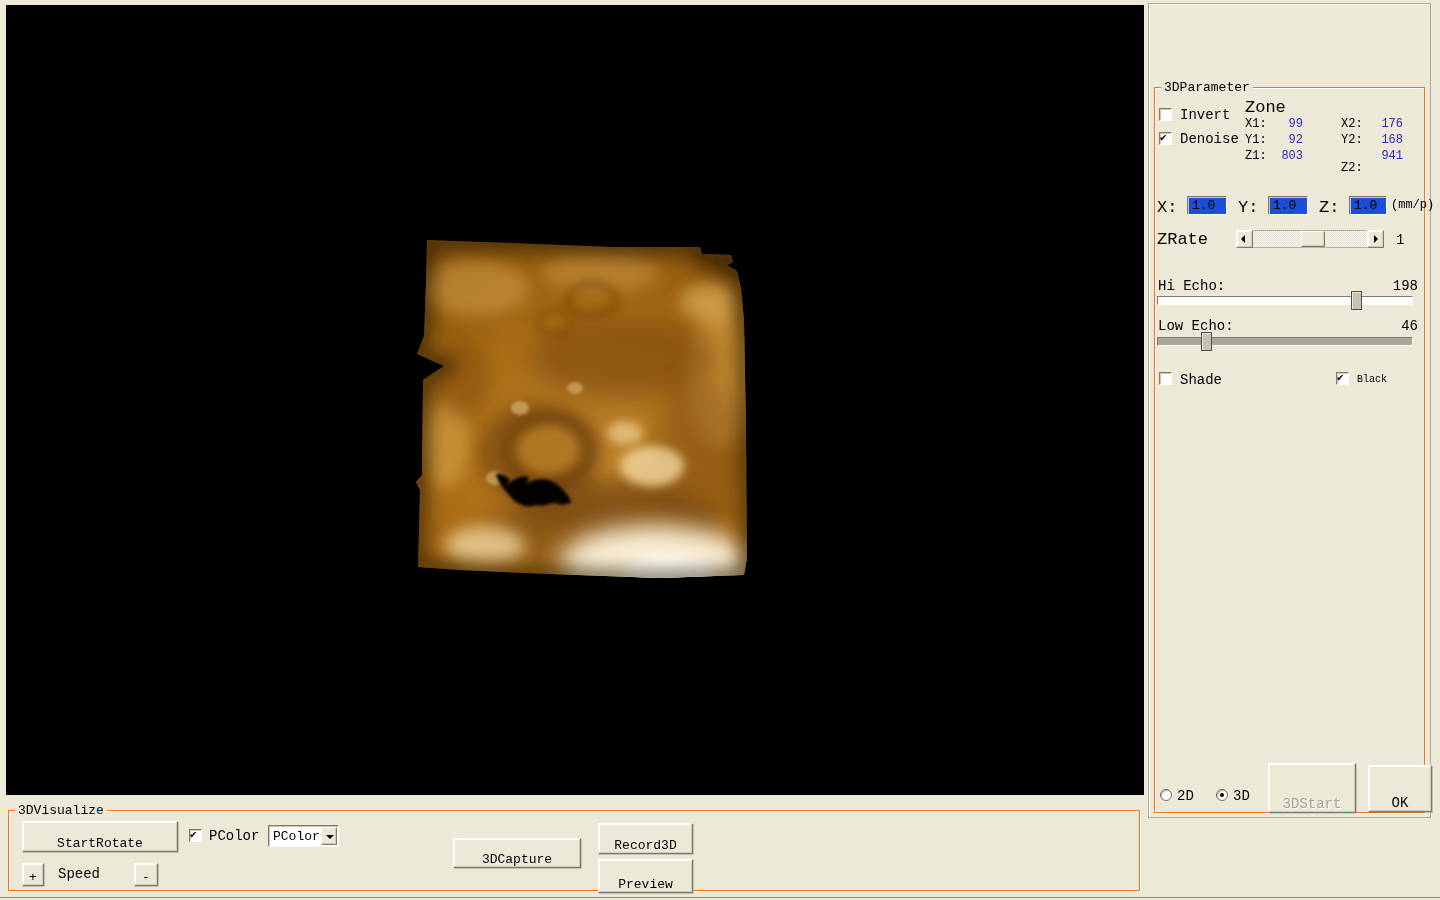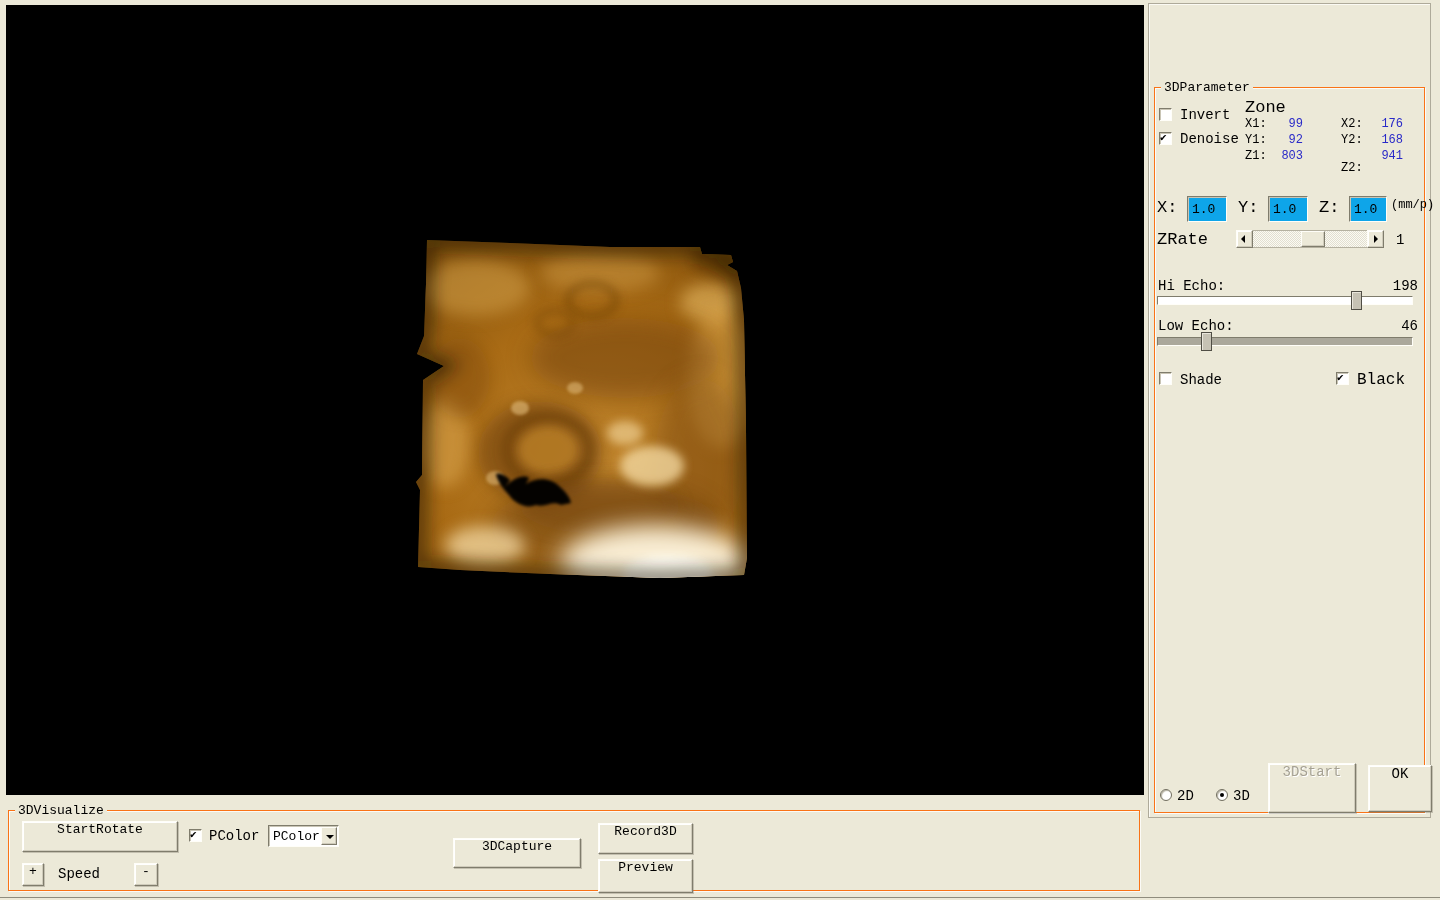--- a/index.html
+++ b/index.html
@@ -9,21 +9,21 @@
     font-family:"Liberation Mono","DejaVu Sans Mono",monospace;
     color:#000; overflow:hidden; position:relative;
   }
   .abs { position:absolute; }
 
   
   .btn {
     position:absolute; background:#ECE9D8;
     border:1px solid; border-color:#FFFEF8 #7F7C6C #7F7C6C #FFFEF8;
     box-shadow: inset -1px -1px 0 #CFCBBB, inset 1px 1px 0 #FFFFFF, 1px 1px 0 rgba(120,116,100,.35);
-    display:flex; align-items:flex-start; justify-content:center;
+    display:flex; align-items:flex-end; justify-content:center;
     font-family:inherit; font-size:13px; color:#000; cursor:default;
   }
   .btn.disabled { color:#A5A193; text-shadow:1px 1px 0 #FFFFFF; }
 
   .groupbox {
     position:absolute;
     border:1px solid #f97316;
     box-shadow: inset 1px 1px 0 rgba(255,255,255,.8), 1px 1px 0 rgba(255,255,255,.8);
   }
   .group-label {
@@ -48,21 +48,21 @@
     position:absolute; width:12px; height:12px; border-radius:50%;
     background:#FFFFFF; border:1px solid #716E5F;
     box-shadow: inset 1px 1px 1px #B8B4A4;
   }
   .radio.checked::after {
     content:""; position:absolute; left:3px; top:3px; width:4px; height:4px;
     border-radius:50%; background:#000;
   }
 
   .txt {
-    position:absolute; height:26px; background:#0ea5e9;
+    position:absolute; height:19px; background:#1d4ed8;
     border:1px solid; border-color:#7F7C6C #FFFEF8 #FFFEF8 #7F7C6C;
     box-shadow: inset 1px 1px 0 #C9C5B5;
     font-family:inherit; font-size:13px; padding:0 0 0 4px; color:#000;
   }
 
   .slider-track { position:absolute; height:9px;
     border:1px solid; border-color:#7F7C6C #FFFEF8 #FFFEF8 #7F7C6C; }
   .slider-track.hi { background:#FFFFFF; }
   .slider-track.low { background:#ABA89B; }
   .slider-thumb { position:absolute; top:-6px; width:11px; height:19px;
@@ -248,21 +248,21 @@
 
     <span class="lbl" style="left:3px;top:231px;font-size:14px;">Low Echo:</span>
     <span class="lbl" style="right:6px;top:231px;font-size:14px;">46</span>
     <div class="slider-track low" style="left:2px;top:249px;width:256px;">
       <div class="slider-thumb" style="left:calc(19% - 5px);"></div>
     </div>
 
     <span class="cb" style="left:4px;top:284px;"></span>
     <span class="lbl" style="left:25px;top:285px;font-size:14px;">Shade</span>
     <span class="cb checked" style="left:181px;top:284px;"></span>
-    <span class="lbl" style="left:202px;top:285px;font-size:16px;text-align:center;">Black</span>
+    <span class="lbl" style="left:202px;top:285px;font-size:10px;text-align:center;">Black</span>
 
     <span class="radio" style="left:5px;top:701px;"></span>
     <span class="lbl" style="left:22px;top:701px;font-size:14px;">2D</span>
     <span class="radio checked" style="left:61px;top:701px;"></span>
     <span class="lbl" style="left:78px;top:701px;font-size:14px;">3D</span>
 
     <button class="btn disabled" style="left:113px;top:675px;width:88px;height:50px;font-size:14px;">
       <span>3DStart</span>
     </button>
     <button class="btn" style="left:213px;top:677px;width:64px;height:47px;font-size:14px;">

